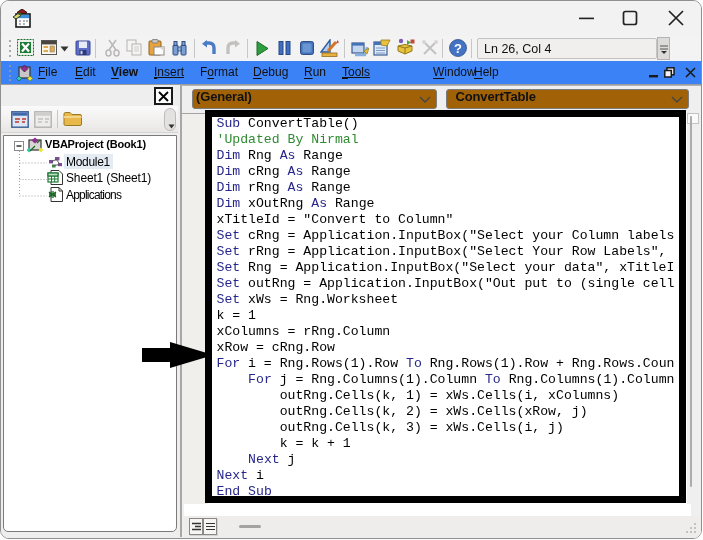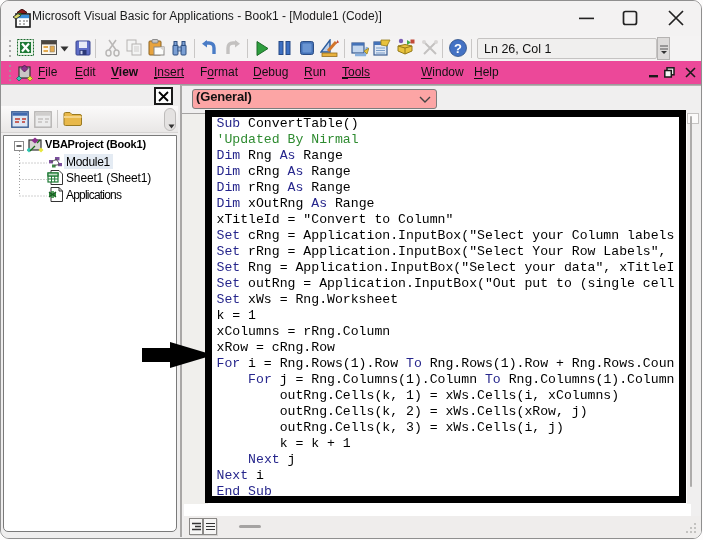--- a/index.html
+++ b/index.html
@@ -2,34 +2,34 @@
 <html><head>
 <meta charset="utf-8">
 <style>
 html,body{margin:0;padding:0;background:#fdfcfc;width:703px;height:540px;overflow:hidden;}
 *{box-sizing:border-box;}
 .abs{position:absolute;}
 #win{position:absolute;left:0;top:0;width:702px;height:539px;border:1px solid #8f8f8f;border-radius:9px;background:#f3f2f2;overflow:hidden;font-family:"Liberation Sans",sans-serif;}
 #title{position:absolute;left:0;top:0;width:100%;height:35px;background:#f3f2f2;}
 #title .txt{position:absolute;left:31px;top:8px;font-size:12px;color:#1b1b1b;}
 #toolbar{position:absolute;left:0;top:35px;width:100%;height:25px;background:#f4f3f3;}
-#menubar{position:absolute;left:0;top:60px;width:100%;height:24.2px;background:#ec4899;border-bottom:1.2px solid #9e9c9b;padding-left:16px;}
+#menubar{position:absolute;left:0;top:60px;width:100%;height:24.2px;background:#3b82f6;border-bottom:1.2px solid #9e9c9b;padding-left:16px;}
 .menuitem{position:absolute;top:4px;font-size:12px;color:#111;}
 .menuitem u{text-decoration:underline;text-underline-offset:2px;}
 #main{position:absolute;left:0;top:84.3px;width:702px;height:452.7px;background:#efeeee;}
 
 #pphead{position:absolute;left:0;top:0;width:177px;height:21px;background:#bac9d8;}
 #pphead .t{position:absolute;left:2.5px;top:0.5px;font-size:12.5px;letter-spacing:-0.35px;color:#000;}
 #ppx{position:absolute;left:153px;top:2px;width:19px;height:18px;background:#fdfdfd;border:2px solid #1a1a1a;color:#000;}
 #pptools{position:absolute;left:0;top:21px;width:177px;height:27px;background:linear-gradient(#fbfafa,#e9e7e6);border-bottom:1px solid #d7d5d4;}
 #tree{position:absolute;left:2px;top:49.5px;width:174px;height:397px;background:#fff;border:1px solid #7a7a7a;border-radius:0 0 5px 5px;font-size:12px;letter-spacing:-0.2px;color:#000;}
 .trow{position:absolute;left:0;height:16px;white-space:nowrap;}
 
 #codepanel{position:absolute;left:179px;top:0;width:523px;height:452px;background:#f0efef;border-left:2px solid #a9a7a6;border-top:1px solid #b5b3b2;}
-.combo{position:absolute;top:3px;height:20px;background:#fca5a5;border:1px solid #7c7c7c;border-radius:3px;font-size:13px;letter-spacing:-0.15px;font-weight:bold;color:#111;}
+.combo{position:absolute;top:3px;height:20px;background:#a16207;border:1px solid #7c7c7c;border-radius:3px;font-size:13px;letter-spacing:-0.15px;font-weight:bold;color:#111;}
 .combo .ct{position:absolute;left:3px;top:-1px;}
 .combo svg{position:absolute;right:5px;top:6px;}
 #codearea{position:absolute;left:2px;top:26.5px;width:507px;height:391px;background:#fff;}
 #marginbar{position:absolute;left:0px;top:26.5px;width:26px;height:392px;background:#f0efec;border-top:1.2px solid #a5a3a2;}
 #codetext{position:absolute;left:34.5px;top:29.5px;width:457.5px;height:385px;overflow:hidden;font-family:"Liberation Mono",monospace;font-size:13.17px;line-height:16px;white-space:pre;color:#000;}
 #codetext .k{color:#26268c;}
 #codetext .c{color:#2e8b30;margin-top:40px;}
 
 #vscroll{position:absolute;left:505px;top:26.5px;width:15px;height:391px;background:#f0efef;}
 #hwhite{position:absolute;left:2px;top:417.5px;width:507px;height:12px;background:#fff;}
@@ -47,21 +47,20 @@
       <rect x="3" y="5" width="14" height="13" fill="#fff" stroke="#1a1a1a" stroke-width="1.6"></rect>
       <rect x="4" y="5.8" width="12" height="3.4" fill="#3c8fd8"></rect>
       <circle cx="7" cy="12" r="0.8" fill="#555"></circle>
         <circle cx="11" cy="12" r="0.8" fill="#555"></circle>
         <circle cx="14" cy="12" r="0.8" fill="#555"></circle>
       <circle cx="7" cy="15" r="0.8" fill="#555"></circle>
         <circle cx="11" cy="15" r="0.8" fill="#555"></circle>
       <polygon points="0,8 5,4.5 8,6.5 3,10" fill="#d8d86a" stroke="#333" stroke-width="1"></polygon>
       <polygon points="5,4.5 8,6.5 9,5 6,3.5" fill="#2a6a2a"></polygon>
     </svg>
-    <span class="txt">Microsoft Visual Basic for Applications - Book1 - [Module1 (Code)]</span>
     <svg class="abs" style="left:577px;top:16px;" width="17" height="3" viewBox="0 0 17 3">
         <rect x="1" y="0.6" width="15" height="1.6" fill="#222"></rect>
       </svg>
     <svg class="abs" style="left:621px;top:9px;" width="17" height="17" viewBox="0 0 17 17">
         <rect x="1.5" y="1.5" width="13" height="13" fill="none" stroke="#222" stroke-width="1.7" rx="2"></rect>
       </svg>
     <svg class="abs" style="left:666px;top:8px;" width="18" height="18" viewBox="0 0 18 18">
         <path d="M2 2 L16 16 M16 2 L2 16" stroke="#222" stroke-width="1.7"></path>
       </svg>
   </div>
@@ -187,21 +186,21 @@
           <circle cx="15" cy="3" r="2"></circle>
         </g>
     </svg>
     <div class="abs" style="left:441px;top:3px;width:1px;height:19px;background:#c9c7c6;"></div>
     <svg class="abs" style="left:448px;top:3px;" width="18" height="18" viewBox="0 0 18 18">
       <circle cx="9" cy="9" r="8.5" fill="#4472c4" stroke="#2d4f85" stroke-width="0.8"></circle>
       <text x="9" y="13.6" text-anchor="middle" font-family="Liberation Sans" font-size="13" font-weight="bold" fill="#fff">?</text>
     </svg>
     <div class="abs" style="left:470px;top:3px;width:1px;height:19px;background:#c9c7c6;"></div>
     <div class="abs" style="left:476px;top:2px;width:180px;height:21px;background:#f0efee;border:1px solid #c5c3c2;border-radius:2px;">
-      <span class="abs" style="left:6px;top:3px;font-size:12.5px;color:#111;font-family:'Liberation Sans',sans-serif;">Ln 26, Col 1</span>
+      <span class="abs" style="left:6px;top:3px;font-size:12.5px;color:#111;font-family:'Liberation Sans',sans-serif;">Ln 26, Col 4</span>
     </div>
     <div class="abs" style="left:656px;top:1px;width:13px;height:23px;background:#dddbda;border:1px solid #b5b3b2;">
       <svg class="abs" style="left:2px;top:7px;" width="8" height="9" viewBox="0 0 8 9">
           <path d="M0 1 L8 1 M0 4 L8 4" stroke="#555" stroke-width="1.2"></path>
           <polygon points="1,6 7,6 4,9" fill="#333"></polygon>
         </svg>
     </div>
   </div>
   <div id="menubar">
     <svg class="abs" style="left:7px;top:3px;" width="4" height="17" viewBox="0 0 4 17">
@@ -220,21 +219,21 @@
     </svg>
     <span class="menuitem" style="left:37px;"><u>F</u>ile</span>
     <span class="menuitem" style="left:74px;"><u>E</u>dit</span>
     <span class="menuitem" style="left:110px;font-weight:bold;"><u>V</u>iew</span>
     <span class="menuitem" style="left:153px;text-decoration:underline;"><u>I</u>nsert</span>
     <span class="menuitem" style="left:199px;">F<u>o</u>rmat</span>
     <span class="menuitem" style="left:252px;"><u>D</u>ebug</span>
     <span class="menuitem" style="left:303px;"><u>R</u>un</span>
     <span class="menuitem" style="left:341px;text-decoration:underline;"><u>T</u>ools</span>
     <span class="menuitem" style="left:376px;margin-top:23px;"><u>A</u>dd-Ins</span>
-    <span class="menuitem" style="left:420px;"><u>W</u>indow</span>
+    <span class="menuitem" style="left:432px;"><u>W</u>indow</span>
     <span class="menuitem" style="left:473px;"><u>H</u>elp</span>
     <svg class="abs" style="left:648px;top:14px;" width="9" height="3" viewBox="0 0 9 3">
         <rect width="9" height="2.4" fill="#1a1a1a"></rect>
       </svg>
     <svg class="abs" style="left:663px;top:6px;" width="11" height="11" viewBox="0 0 11 11">
       <rect x="3" y="0.8" width="7" height="7" fill="#f4f3f3" stroke="#1a1a1a" stroke-width="1.5"></rect>
       <rect x="0.8" y="3.5" width="6.5" height="6.5" fill="#f4f3f3" stroke="#1a1a1a" stroke-width="1.5"></rect>
     </svg>
     <svg class="abs" style="left:684px;top:6px;" width="11" height="11" viewBox="0 0 11 11">
         <path d="M1 1 L10 10 M10 1 L1 10" stroke="#1a1a1a" stroke-width="1.6"></path>
@@ -325,20 +324,26 @@
               <rect x="4" y="8" width="3" height="3" opacity="0.8"></rect>
             </g>
           <path d="M2 5 L9 10 M9 5 L2 10" stroke="#1a5c24" stroke-width="1.4"></path>
         </svg>
         <span class="abs" style="left:62px;top:1px;letter-spacing:-0.8px;">Applications</span>
       </div>
     </div>
     <div id="codepanel">
       <div class="combo" style="left:10px;width:245px;">
           <span class="ct">(General)</span>
+          <svg width="12" height="8" viewBox="0 0 12 8">
+            <path d="M1 1 L6 6 L11 1" stroke="#444" stroke-width="1.4" fill="none"></path>
+          </svg>
+        </div>
+      <div class="combo" style="left:264px;width:243px;">
+          <span class="ct" style="left:8.5px;">ConvertTable</span>
           <svg width="12" height="8" viewBox="0 0 12 8">
             <path d="M1 1 L6 6 L11 1" stroke="#444" stroke-width="1.4" fill="none"></path>
           </svg>
         </div>
       <div id="codearea"></div>
       <div id="marginbar"></div>
       <div id="codetext"><div><span class="k">Sub</span> ConvertTable()</div><div><span class="c">'Updated By Nirmal</span></div><div><span class="k">Dim</span> Rng <span class="k">As</span> Range</div><div><span class="k">Dim</span> cRng <span class="k">As</span> Range</div><div><span class="k">Dim</span> rRng <span class="k">As</span> Range</div><div><span class="k">Dim</span> xOutRng <span class="k">As</span> Range</div><div>xTitleId = "Convert to Column"</div><div><span class="k">Set</span> cRng = Application.InputBox("Select your Column labels", xTitleId, Type:=8)</div><div><span class="k">Set</span> rRng = Application.InputBox("Select Your Row Labels", xTitleId, Type:=8)</div><div><span class="k">Set</span> Rng = Application.InputBox("Select your data", xTitleId, Type:=8)</div><div><span class="k">Set</span> outRng = Application.InputBox("Out put to (single cell)", xTitleId, Type:=8)</div><div><span class="k">Set</span> xWs = Rng.Worksheet</div><div>k = 1</div><div>xColumns = rRng.Column</div><div>xRow = cRng.Row</div><div><span class="k">For</span> i = Rng.Rows(1).Row <span class="k">To</span> Rng.Rows(1).Row + Rng.Rows.Count - 1</div><div>    <span class="k">For</span> j = Rng.Columns(1).Column <span class="k">To</span> Rng.Columns(1).Column + Rng.Columns.Count - 1</div><div>        outRng.Cells(k, 1) = xWs.Cells(i, xColumns)</div><div>        outRng.Cells(k, 2) = xWs.Cells(xRow, j)</div><div>        outRng.Cells(k, 3) = xWs.Cells(i, j)</div><div>        k = k + 1</div><div>    <span class="k">Next</span> j</div><div><span class="k">Next</span> i</div><div><span class="k">End</span> <span class="k">Sub</span></div></div>
       <div id="vscroll">
         <div class="abs" style="left:0px;top:0;width:12px;height:11px;background:#fbfafa;border:1px solid #c5c3c2;"></div>
         <div class="abs" style="left:2.5px;top:3px;width:2.5px;height:371px;background:#aeacab;border-radius:2px;"></div>

